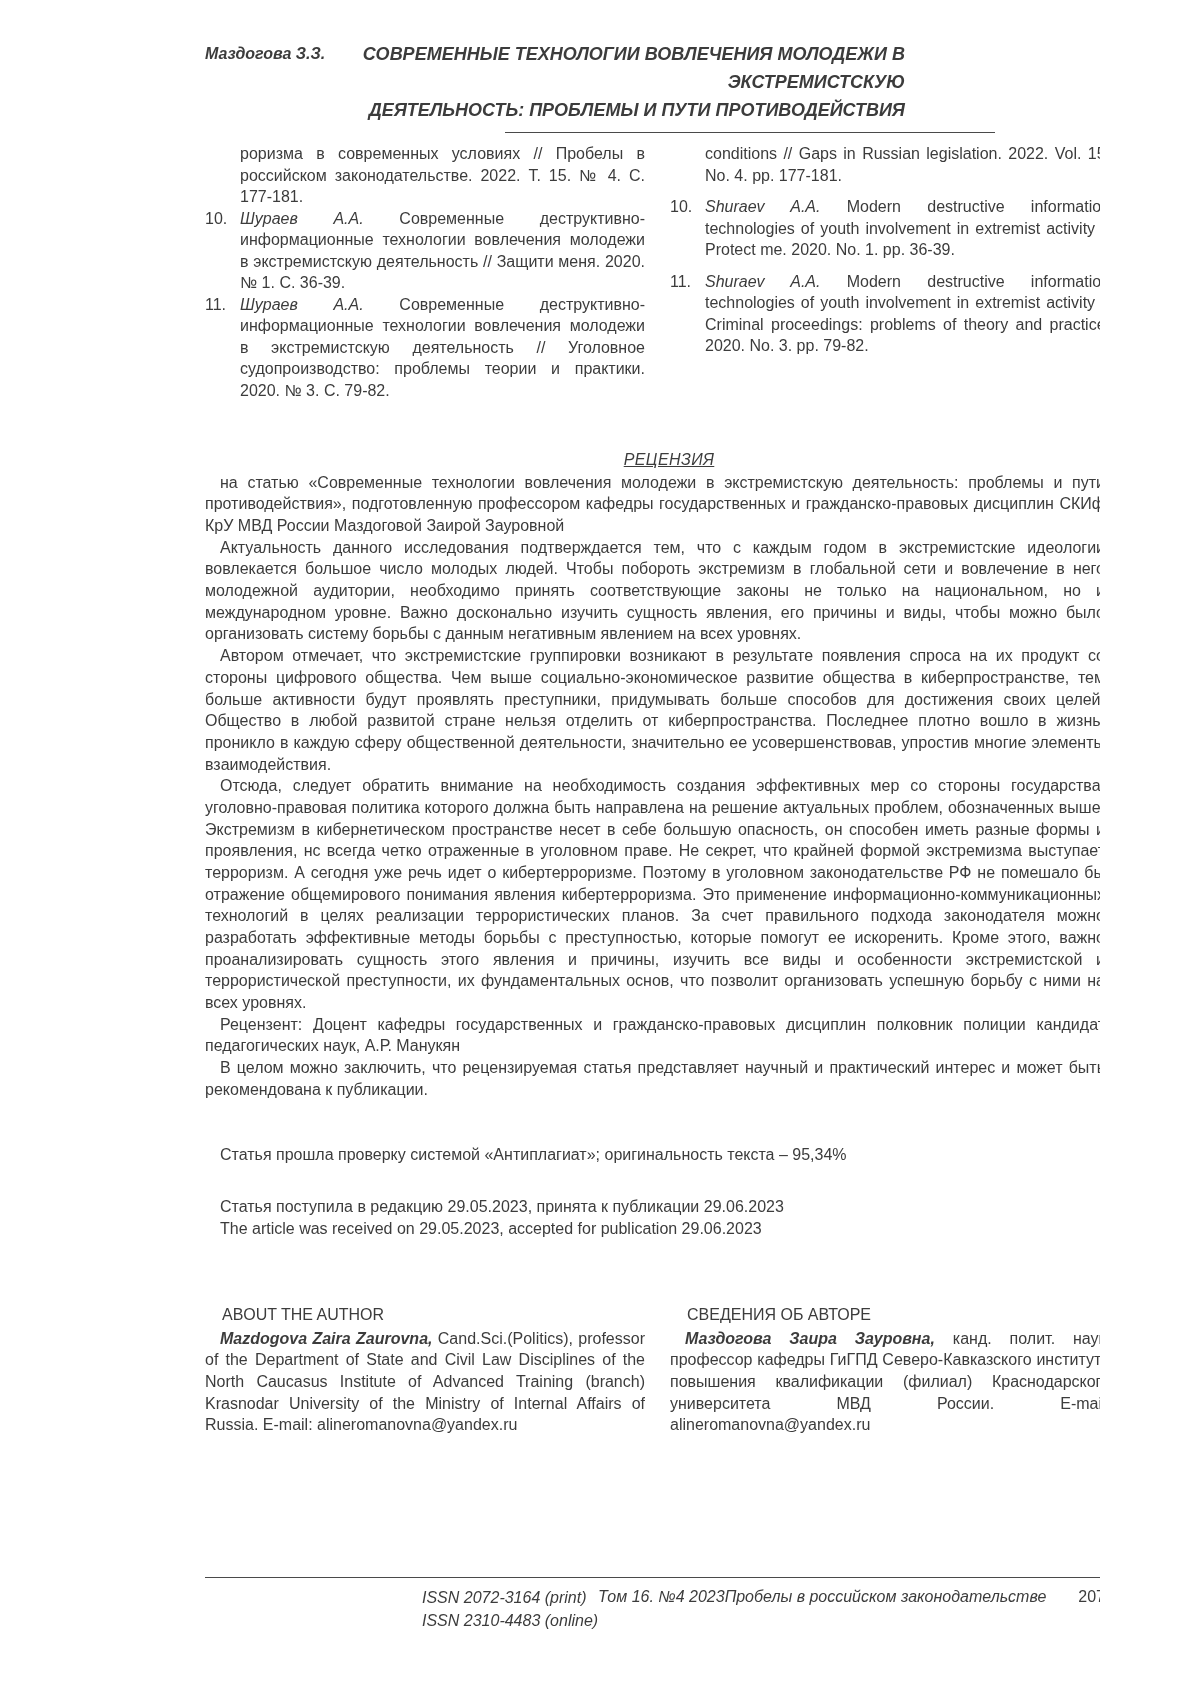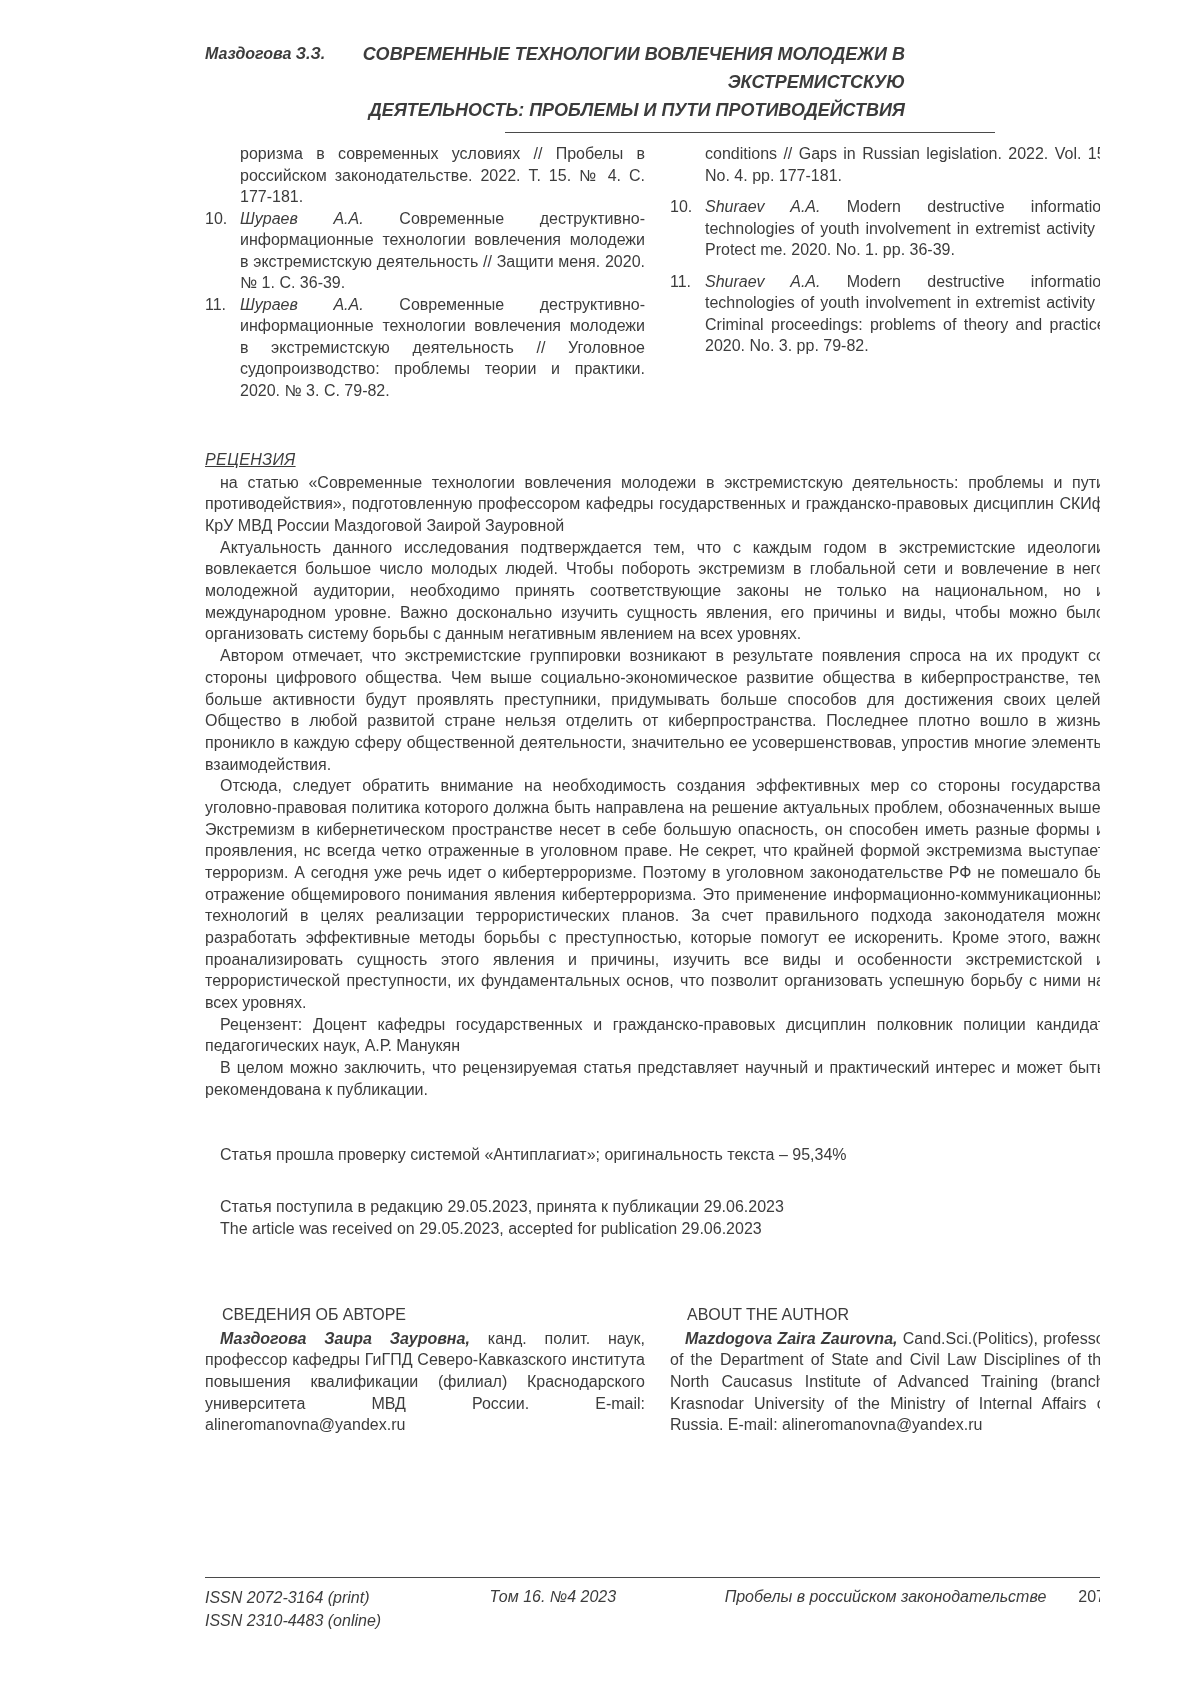--- a/index.html
+++ b/index.html
@@ -27,37 +27,37 @@
   .refs { display:flex; gap:25px; width:905px; margin-top:10px; }
   .ref-col { width:440px; }
   .ref-item { text-align:justify; padding-left:35px; line-height:1.345; }
   .ref-item.numbered { text-indent:-35px; }
   .ref-col.en .ref-item { margin-bottom:10px; }
   .ref-num { display:inline-block; width:35px; text-indent:0; }
   .ref-author { font-style:italic; }
 
   
   .review { width:900px; margin-top:48px; }
-  .review-heading { font-style:italic; text-decoration:underline; margin-bottom:1px; letter-spacing:0.4px; }
+  .review-heading { font-style:italic; text-decoration:underline; margin-left:28px; margin-bottom:1px; letter-spacing:0.4px;text-align:center; }
   .par { text-align:justify; text-indent:15px; line-height:1.355; }
 
   .note-line { margin-top:44px; padding-left:15px; width:900px; }
   .received { margin-top:30px; padding-left:15px; width:900px; }
   .received div { line-height:1.38; }
 
   
   .about { display:flex; gap:25px; width:905px; margin-top:64px; }
   .about-col { width:440px; }
   .about-heading { padding-left:17px; }
   .about-par { text-align:justify; text-indent:15px; margin-top:2px; line-height:1.355; }
   .author-name { font-weight:bold; font-style:italic; }
 
   
   .footer { position:absolute; left:105px; top:1577px; width:990px; border-top:1.6px solid #4a4a4a; padding-top:8px; }
-  .footer-row { display:flex; justify-content:space-between; align-items:flex-start; width:900px; font-style:italic; }
+  .footer-row { display:flex; justify-content:flex-end; align-items:flex-start; width:900px; font-style:italic; }
   .issn-block div { line-height:1.45; white-space:nowrap; }
   .footer-volume { white-space:nowrap; }
   .footer-right { display:flex; gap:32px; white-space:nowrap; }
   .page-num { font-style:normal; }
 
   
   .vmark { position:absolute; left:1030px; width:2px; background:#8f8f8f; }
   .vmark-top { top:200px; height:50px; }
   .vmark-bottom { top:1440px; height:95px; }
 </style>
@@ -120,31 +120,31 @@
 
     <div class="note-line">Статья прошла проверку системой «Антиплагиат»; оригинальность текста – 95,34%</div>
 
     <div class="received">
       <div>Статья поступила в редакцию 29.05.2023, принята к публикации 29.06.2023</div>
       <div>The article was received on 29.05.2023, accepted for publication 29.06.2023</div>
     </div>
 
     <div class="about">
       <div class="about-col">
+        <div class="about-heading">ABOUT THE AUTHOR</div>
+        <p class="about-par">
+          <span class="author-name">Mazdogova Zaira Zaurovna,</span>
+          <span>Cand.Sci.(Politics), professor of the Department of State and Civil Law Disciplines of the North Caucasus Institute of Advanced Training (branch) Krasnodar University of the Ministry of Internal Affairs of Russia. E-mail: alineromanovna@yandex.ru</span>
+        </p>
+      </div>
+      <div class="about-col">
         <div class="about-heading">СВЕДЕНИЯ ОБ АВТОРЕ</div>
         <p class="about-par">
           <span class="author-name">Маздогова Заира Зауровна,</span>
           <span>канд. полит. наук, профессор кафедры ГиГПД Северо-Кавказского института повышения квалификации (филиал) Краснодарского университета МВД России. E-mail: alineromanovna@yandex.ru</span>
-        </p>
-      </div>
-      <div class="about-col">
-        <div class="about-heading">ABOUT THE AUTHOR</div>
-        <p class="about-par">
-          <span class="author-name">Mazdogova Zaira Zaurovna,</span>
-          <span>Cand.Sci.(Politics), professor of the Department of State and Civil Law Disciplines of the North Caucasus Institute of Advanced Training (branch) Krasnodar University of the Ministry of Internal Affairs of Russia. E-mail: alineromanovna@yandex.ru</span>
         </p>
       </div>
     </div>
 
   </div>
 
   <div class="footer">
     <div class="footer-row">
       <div class="issn-block">
         <div>ISSN 2072-3164 (print)</div>

